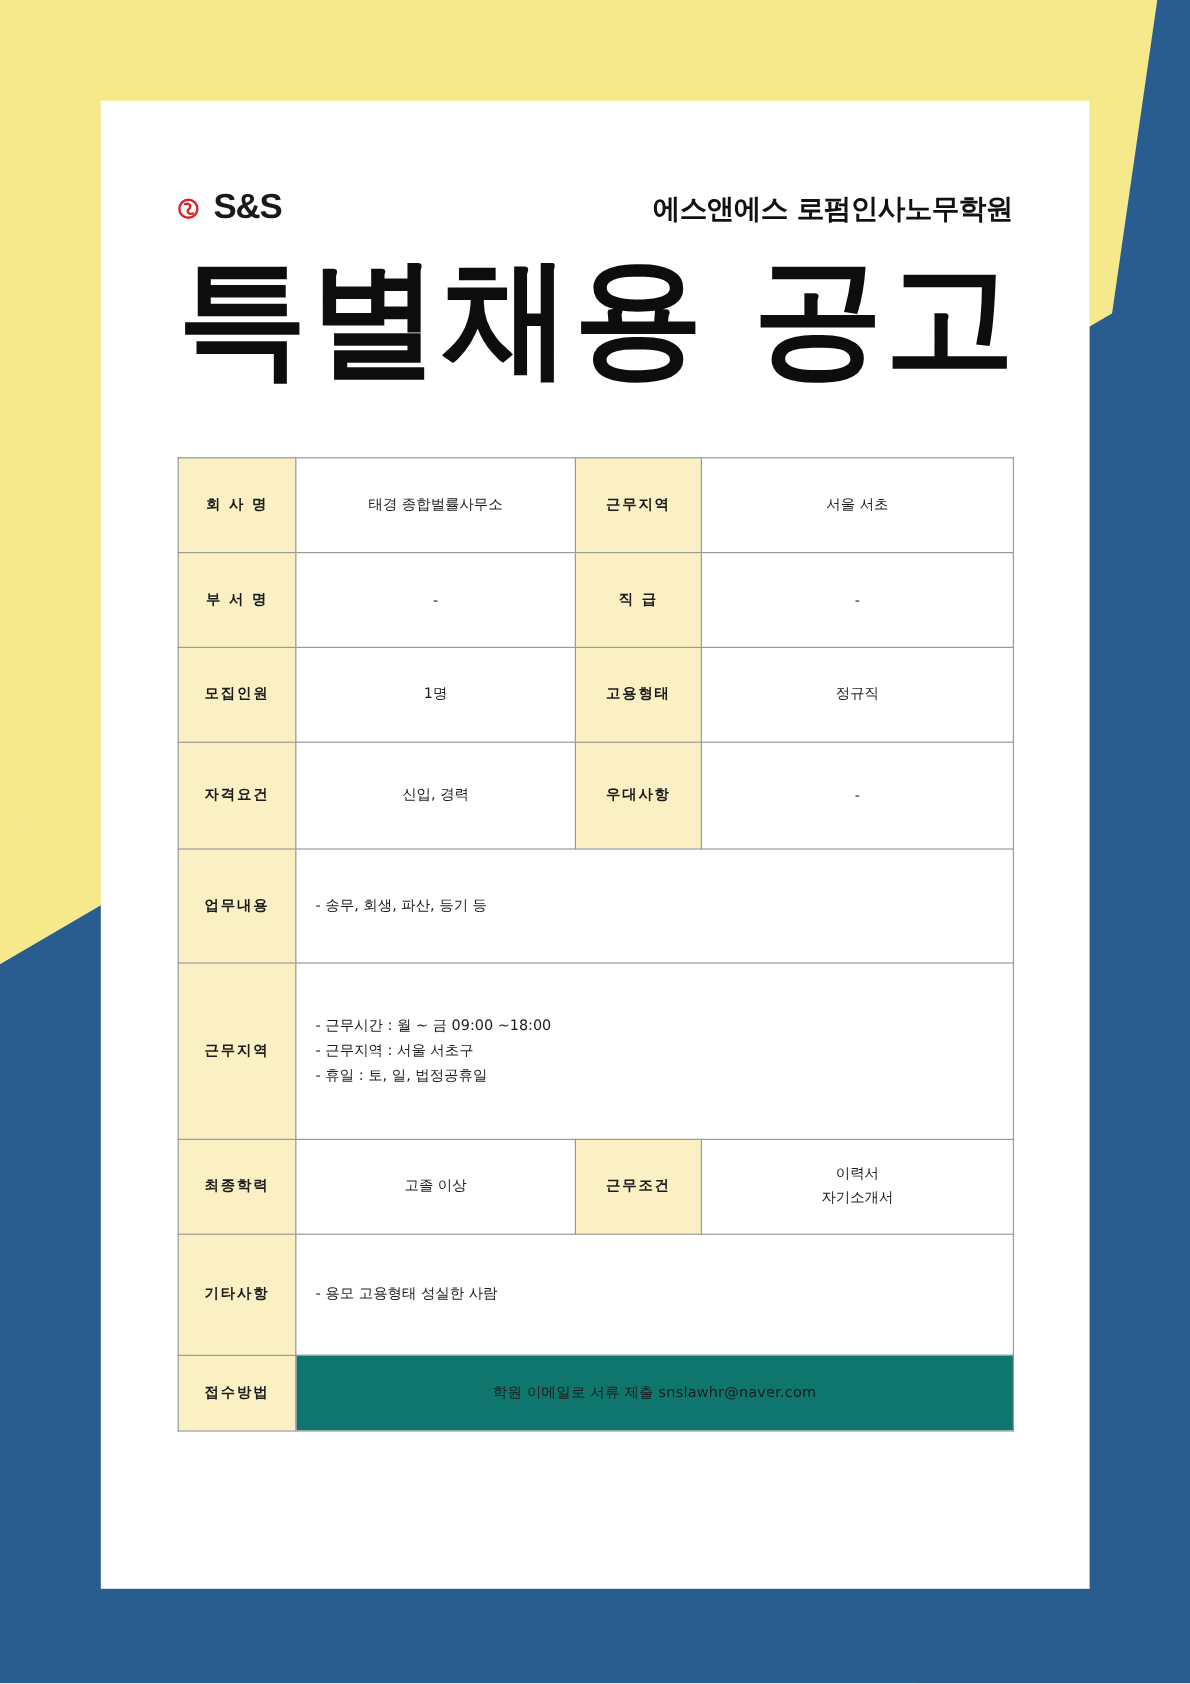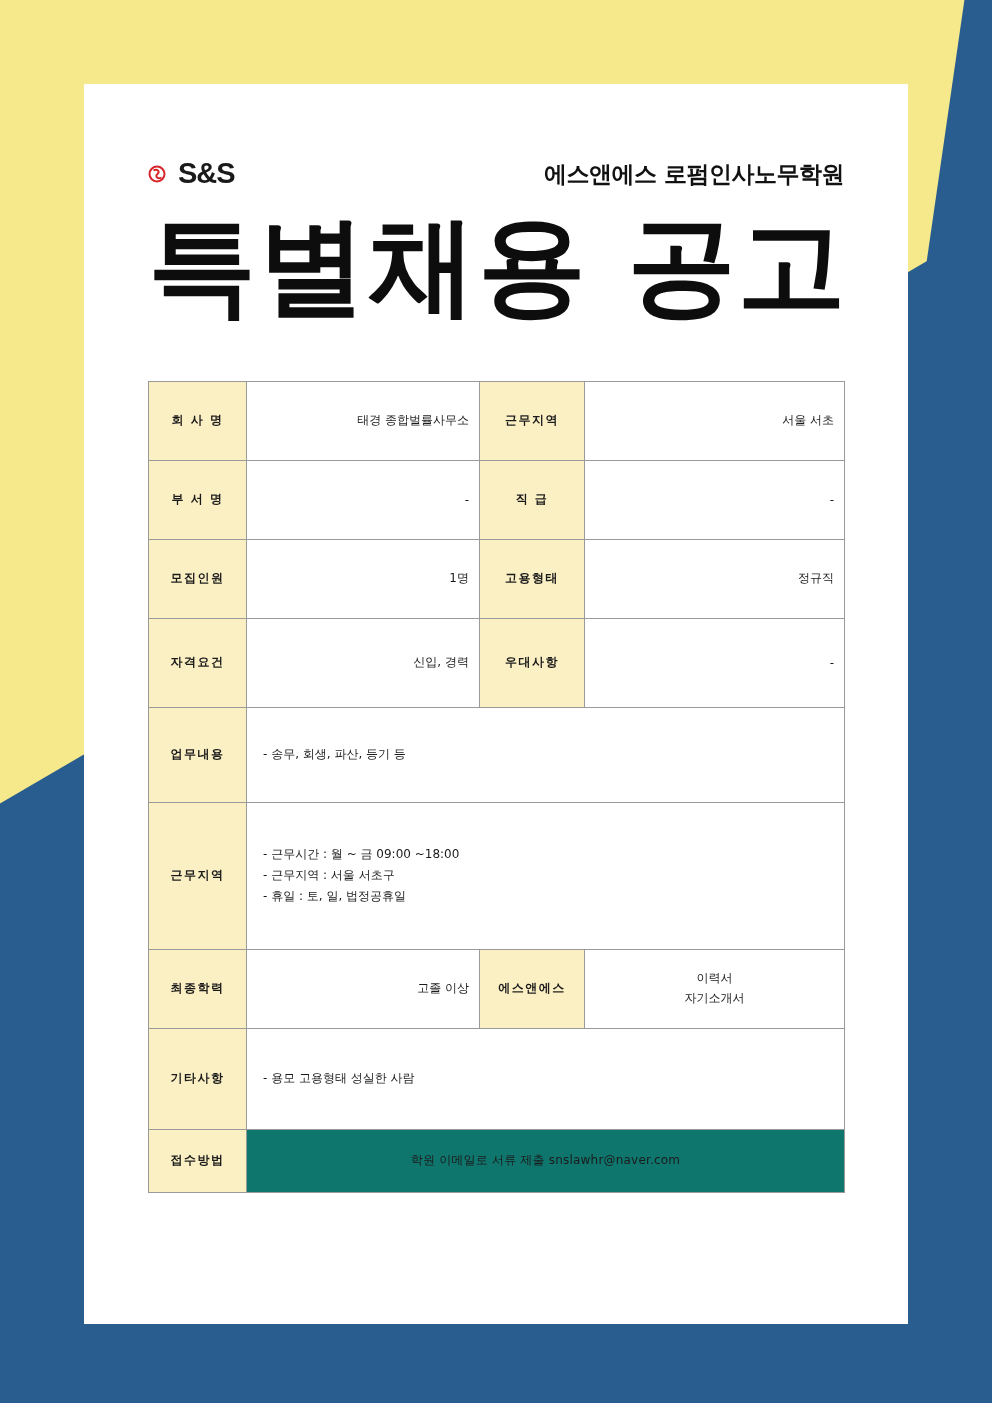--- a/index.html
+++ b/index.html
@@ -123,21 +123,21 @@
     vertical-align: middle;
   }
   .th-cell {
     background: #fbf0c4;
     font-weight: bold;
     text-align: center;
     letter-spacing: 1.5px;
     width: 98px;
   }
   .val-center {
-    text-align: right;
+    text-align: center;
   }
   .val-left {
     text-align: left;
     padding-left: 16px !important;
     line-height: 1.75;
   }
   .row-h1 td { height: 78px; }
   .row-h2 td { height: 88px; }
   .row-tall td { height: 94px; }
   .row-cond td { height: 146px; }
@@ -224,21 +224,21 @@
             <td class="th-cell">근무지역</td>
             <td class="val-left" colspan="3">
               <div>- 근무시간 : 월 ~ 금 09:00 ~18:00</div>
               <div>- 근무지역 : 서울 서초구</div>
               <div>- 휴일 : 토, 일, 법정공휴일</div>
             </td>
           </tr>
           <tr class="row-h1">
             <td class="th-cell">최종학력</td>
             <td class="val-center">고졸 이상</td>
-            <td class="th-cell">에스앤에스</td>
+            <td class="th-cell">근무조건</td>
             <td class="multi">
               <div>이력서</div>
               <div>자기소개서</div>
             </td>
           </tr>
           <tr class="row-misc">
             <td class="th-cell">기타사항</td>
             <td class="val-left" colspan="3">- 용모 고용형태 성실한 사람</td>
           </tr>
           <tr class="row-apply">

